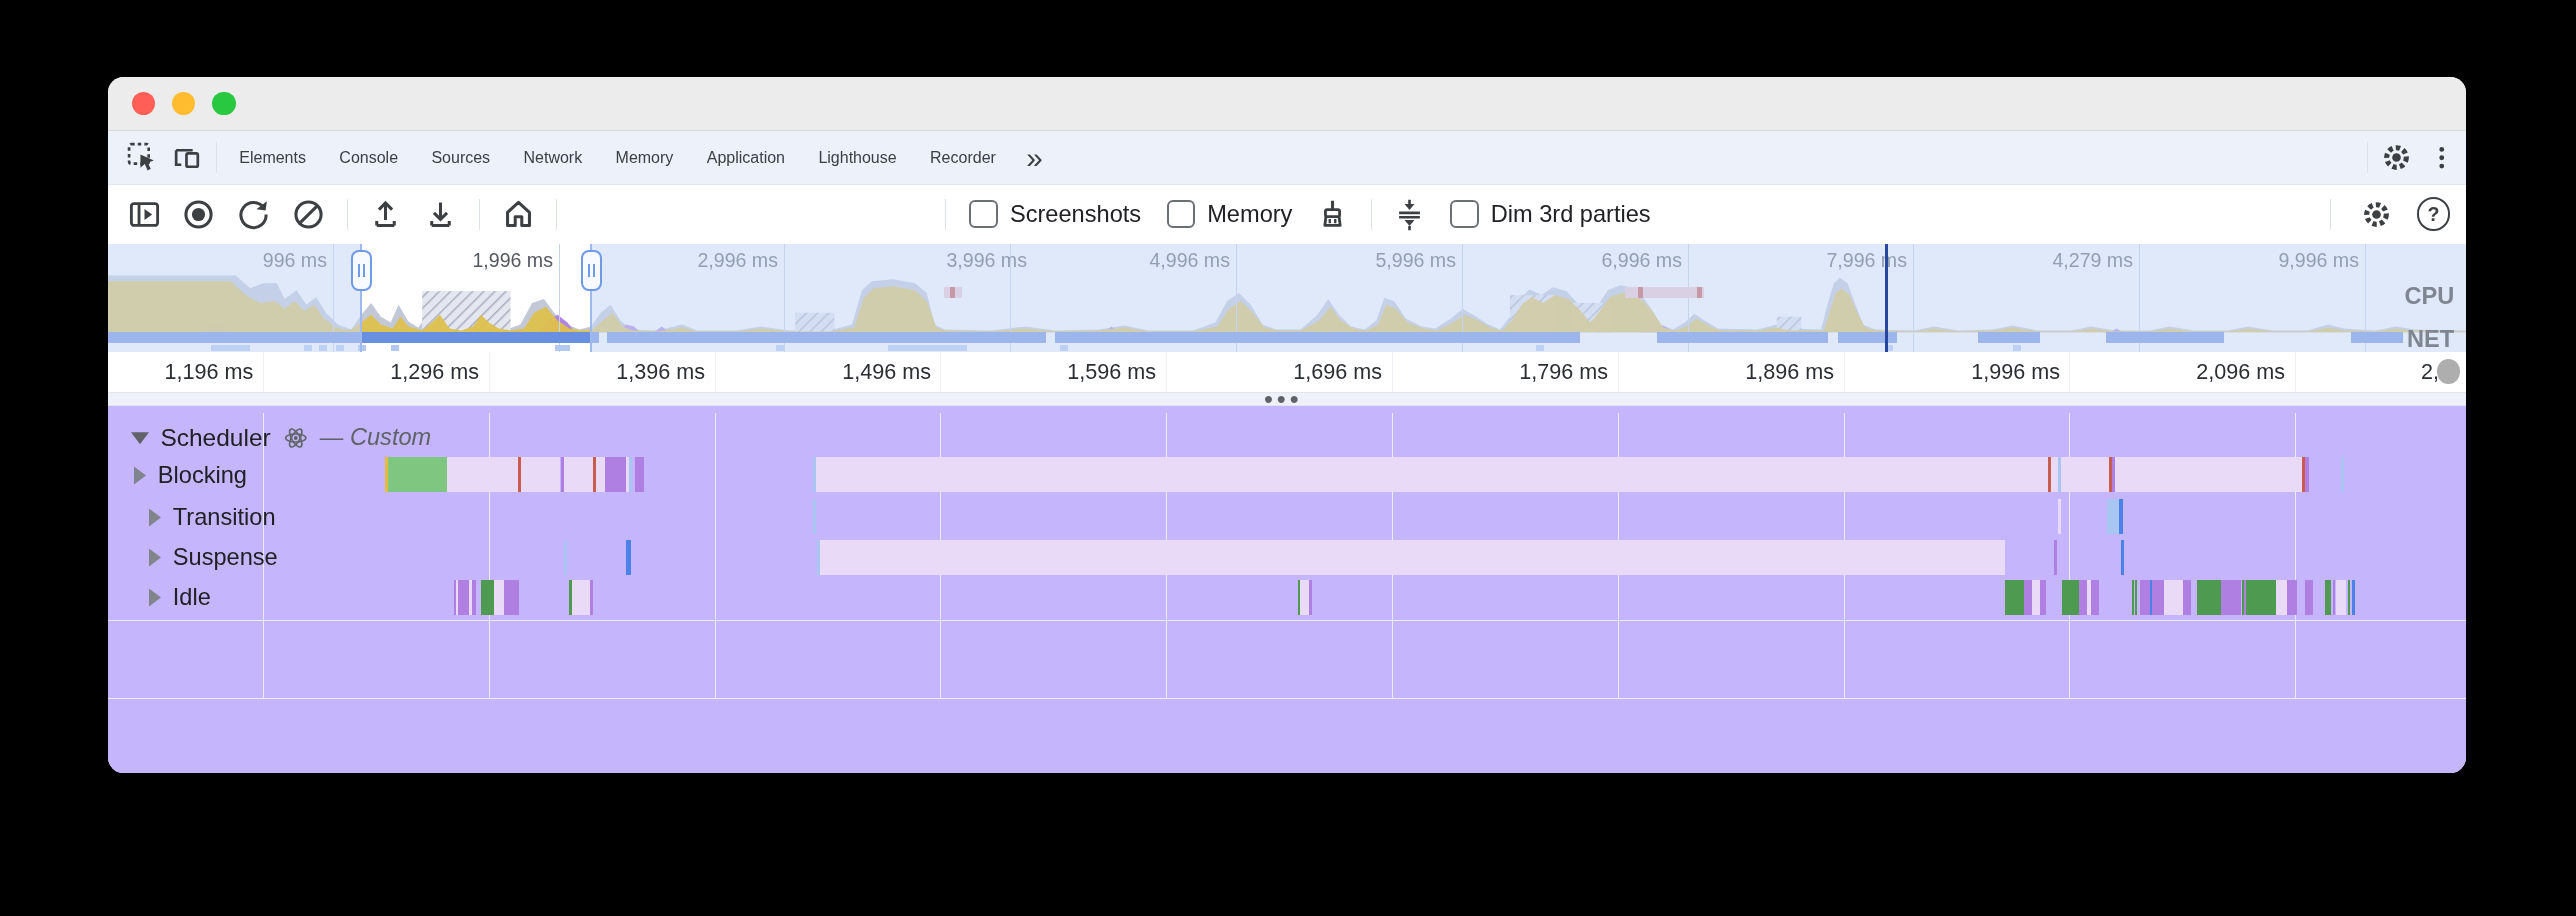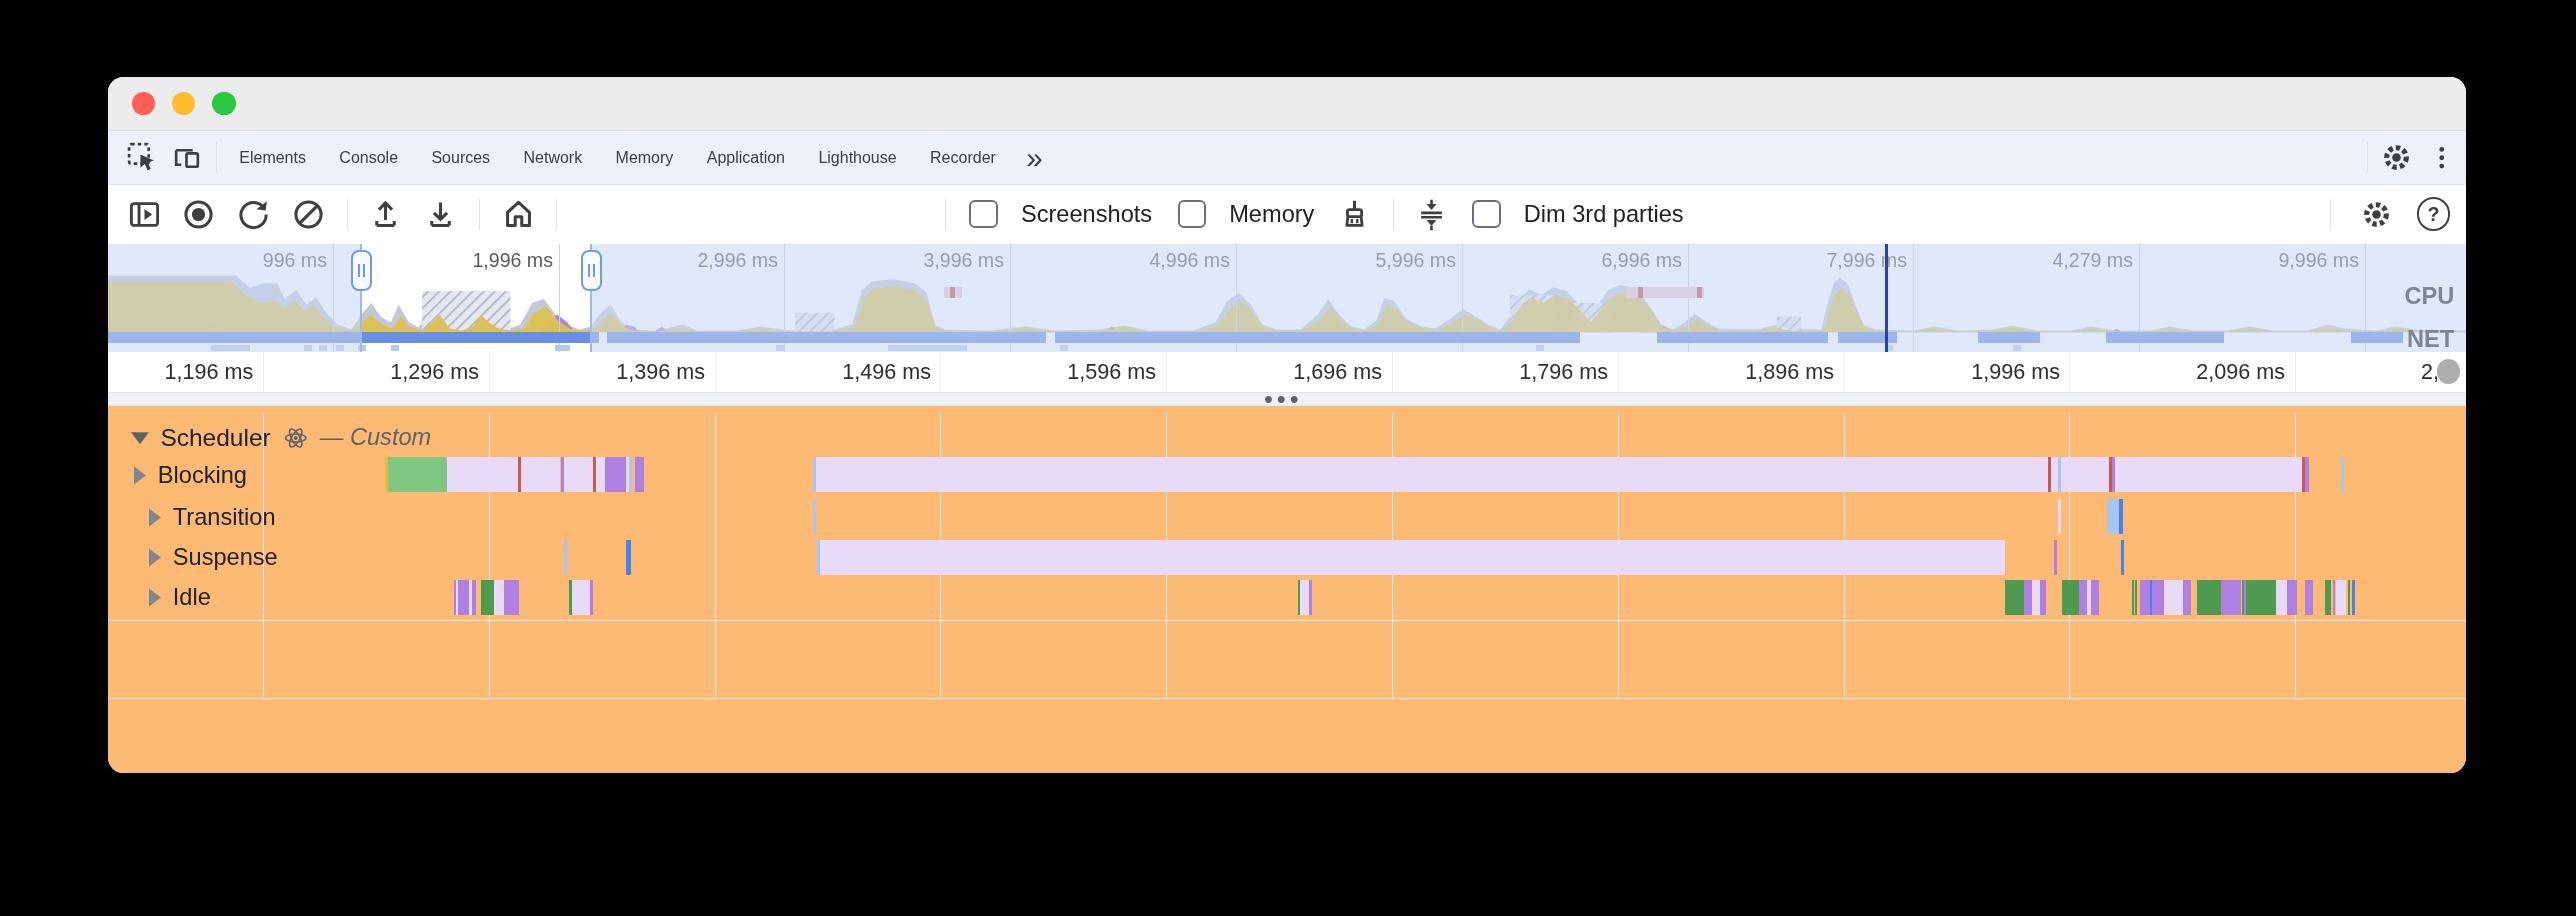--- a/index.html
+++ b/index.html
@@ -22,21 +22,21 @@
   .tab.selected{color:#1a73e8;font-weight:700;}
   .tab.selected::after{content:"";position:absolute;left:4.9px;right:4.9px;bottom:0;height:6.9px;
        background:#1a73e8;border-radius:6.9px 6.9px 0 0;}
   .tab-more{font-size:29.5px;color:#3c4043;padding:0 13.7px;}
   .tabbar-right{margin-left:auto;display:flex;align-items:center;padding-right:13.7px;}
   
   .toolbar{position:absolute;left:0;top:108px;width:100%;height:59px;background:#fff;
            border-bottom:1px solid #e4e7ef;}
   .tb-group{position:absolute;top:0;height:58px;display:flex;align-items:center;gap:9.8px;}
   .icon-btn{width:45px;height:45px;display:flex;align-items:center;justify-content:center;border-radius:5.9px;}
-  .cb{display:flex;align-items:center;gap:23px;margin:0 7.9px;justify-content:flex-end;}
+  .cb{display:flex;align-items:center;gap:12px;margin:0 7.9px;justify-content:flex-end;}
   .cb .box{width:24.5px;height:24.5px;border:2.5px solid #6b6f76;border-radius:5.9px;background:#fff;}
   .cb .lbl{font-size:23.6px;color:#202124;white-space:nowrap;}
   .help-circle{width:29.5px;height:29.5px;border:2.5px solid #3c4043;border-radius:50%;
        display:flex;align-items:center;justify-content:center;font-size:19.6px;font-weight:700;color:#3c4043;}
   
   .overview{position:absolute;left:0;top:167px;width:2358px;height:108px;background:#fff;overflow:hidden;}
   .ov-grid{position:absolute;top:0;width:1px;height:108px;background:#c6d1ec;}
   .ov-label{position:absolute;top:4.9px;width:157px;text-align:right;font-size:19.6px;color:#545962;}
   .ov-shade{position:absolute;top:0;height:108px;background:rgba(199,215,246,.55);}
   .ov-netdark{position:absolute;top:88px;height:10.8px;background:#688fe0;}
@@ -53,21 +53,21 @@
   .ruler{position:absolute;left:0;top:275px;width:2358px;height:40px;background:#fff;border-bottom:1px solid #ededed;overflow:hidden;}
   .ruler-grid{position:absolute;top:0;width:1px;height:40px;background:#eef1f8;}
   .ruler-label{position:absolute;top:6.9px;width:157px;text-align:right;font-size:21.6px;color:#2b2e33;}
   .ruler-clip{position:absolute;top:6.9px;overflow:hidden;font-size:21.6px;color:#2b2e33;white-space:nowrap;}
   .scrolldot{position:absolute;left:2329px;top:282px;width:22.6px;height:24.5px;border-radius:50%;background:#aeaeae;}
   
   .sepstrip{position:absolute;left:0;top:315px;width:2358px;height:11.8px;background:#eef1f9;
        border-top:1px solid #e2e6f0;border-bottom:1px solid #e2e6f0;box-sizing:content-box;}
   .sepstrip .dots{position:absolute;left:1156px;top:-7.9px;font-size:25.5px;letter-spacing:3.9px;color:#5f6368;}
   
-  .content{position:absolute;left:0;top:329px;width:2358px;height:367px;background:#fdba74;}
+  .content{position:absolute;left:0;top:329px;width:2358px;height:367px;background:#c4b5fd;}
   .c-grid{position:absolute;top:6.9px;width:1px;height:285px;background:#e9edf7;}
   .hline{position:absolute;left:0;width:2358px;height:1px;}
   .trackrow-label{position:absolute;display:flex;align-items:center;transform:translateY(-50%);}
   .tri-down{width:0;height:0;border-left:9.8px solid transparent;border-right:9.8px solid transparent;border-top:12.8px solid #5f6368;}
   .tri-right{width:0;height:0;border-top:9.8px solid transparent;border-bottom:9.8px solid transparent;border-left:12.8px solid #80858d;}
   .hdr-name{font-size:24.5px;color:#202124;margin:0 9.8px 0 11.8px;}
   .hdr-suffix{font-size:23.6px;color:#5f6368;font-style:italic;margin-left:9.8px;}
   .row-name{font-size:23.6px;color:#202124;margin-left:11.8px;}
   .seg{position:absolute;height:35px;}
   svg.glyph{display:block;}
@@ -244,21 +244,21 @@
       <path fill="#ddc04f" fill-opacity="0.97" d="M0,90 L0,38 L125,38 L140,52 L155,60 L170,58 L180,66 L190,58 L200,68 L210,62 L220,76 L232,85 L246,88 L258,80 L268,72 L278,82 L290,86 L298,74 L306,84 L320,88 L330,80 L338,72 L348,86 L360,88 L372,84 L380,72 L388,80 L398,86 L410,88 L424,86 L434,70 L446,64 L458,78 L470,86 L482,88 L494,87 L504,78 L514,70 L524,84 L534,88 L560,89 L585,85 L600,89 L640,89 L665,86 L695,89 L735,89 L760,85 L770,55 L780,45 L800,43 L822,47 L834,58 L844,85 L854,88 L900,89 L935,86 L965,89 L1010,88 L1035,85 L1060,89 L1105,89 L1130,84 L1142,66 L1154,58 L1166,70 L1178,85 L1192,88 L1215,88 L1234,78 L1245,64 L1256,78 L1268,86 L1282,88 L1294,82 L1302,62 L1312,66 L1324,80 L1340,86 L1354,88 L1370,80 L1382,72 L1396,78 L1408,85 L1420,88 L1430,78 L1440,62 L1450,54 L1462,60 L1474,52 L1488,56 L1500,68 L1510,80 L1520,68 L1530,54 L1542,50 L1554,52 L1564,58 L1574,70 L1584,85 L1596,88 L1608,84 L1618,76 L1630,83 L1642,88 L1680,88 L1700,85 L1712,88 L1748,88 L1754,68 L1760,50 L1766,45 L1774,52 L1782,70 L1790,85 L1802,88 L1840,89 L1860,86 L1885,89 L1920,88 L1940,85 L1965,89 L2000,89 L2020,86 L2045,89 L2080,89 L2100,86 L2125,89 L2160,89 L2180,86 L2205,89 L2240,89 L2262,85 L2278,88 L2310,89 L2330,86 L2350,88 L2402,89 L2402,90 Z"></path>
     </svg>
     <div id="ov-dynamic">
         <div class="ov-grid" style="left: 225px;"></div>
         <div class="ov-label" style="left: 62px;">996 ms</div>
         <div class="ov-grid" style="left: 451px;"></div>
         <div class="ov-label" style="left: 288px;">1,996 ms</div>
         <div class="ov-grid" style="left: 676px;"></div>
         <div class="ov-label" style="left: 513px;">2,996 ms</div>
         <div class="ov-grid" style="left: 902px;"></div>
-        <div class="ov-label" style="left: 739px;">3,996 ms</div>
+        <div class="ov-label" style="left: 762px;">3,996 ms</div>
         <div class="ov-grid" style="left: 1128px;"></div>
         <div class="ov-label" style="left: 965px;">4,996 ms</div>
         <div class="ov-grid" style="left: 1354px;"></div>
         <div class="ov-label" style="left: 1191px;">5,996 ms</div>
         <div class="ov-grid" style="left: 1580px;"></div>
         <div class="ov-label" style="left: 1417px;">6,996 ms</div>
         <div class="ov-grid" style="left: 1805px;"></div>
         <div class="ov-label" style="left: 1642px;">7,996 ms</div>
         <div class="ov-grid" style="left: 2031px;"></div>
         <div class="ov-label" style="left: 1868px;">4,279 ms</div>

